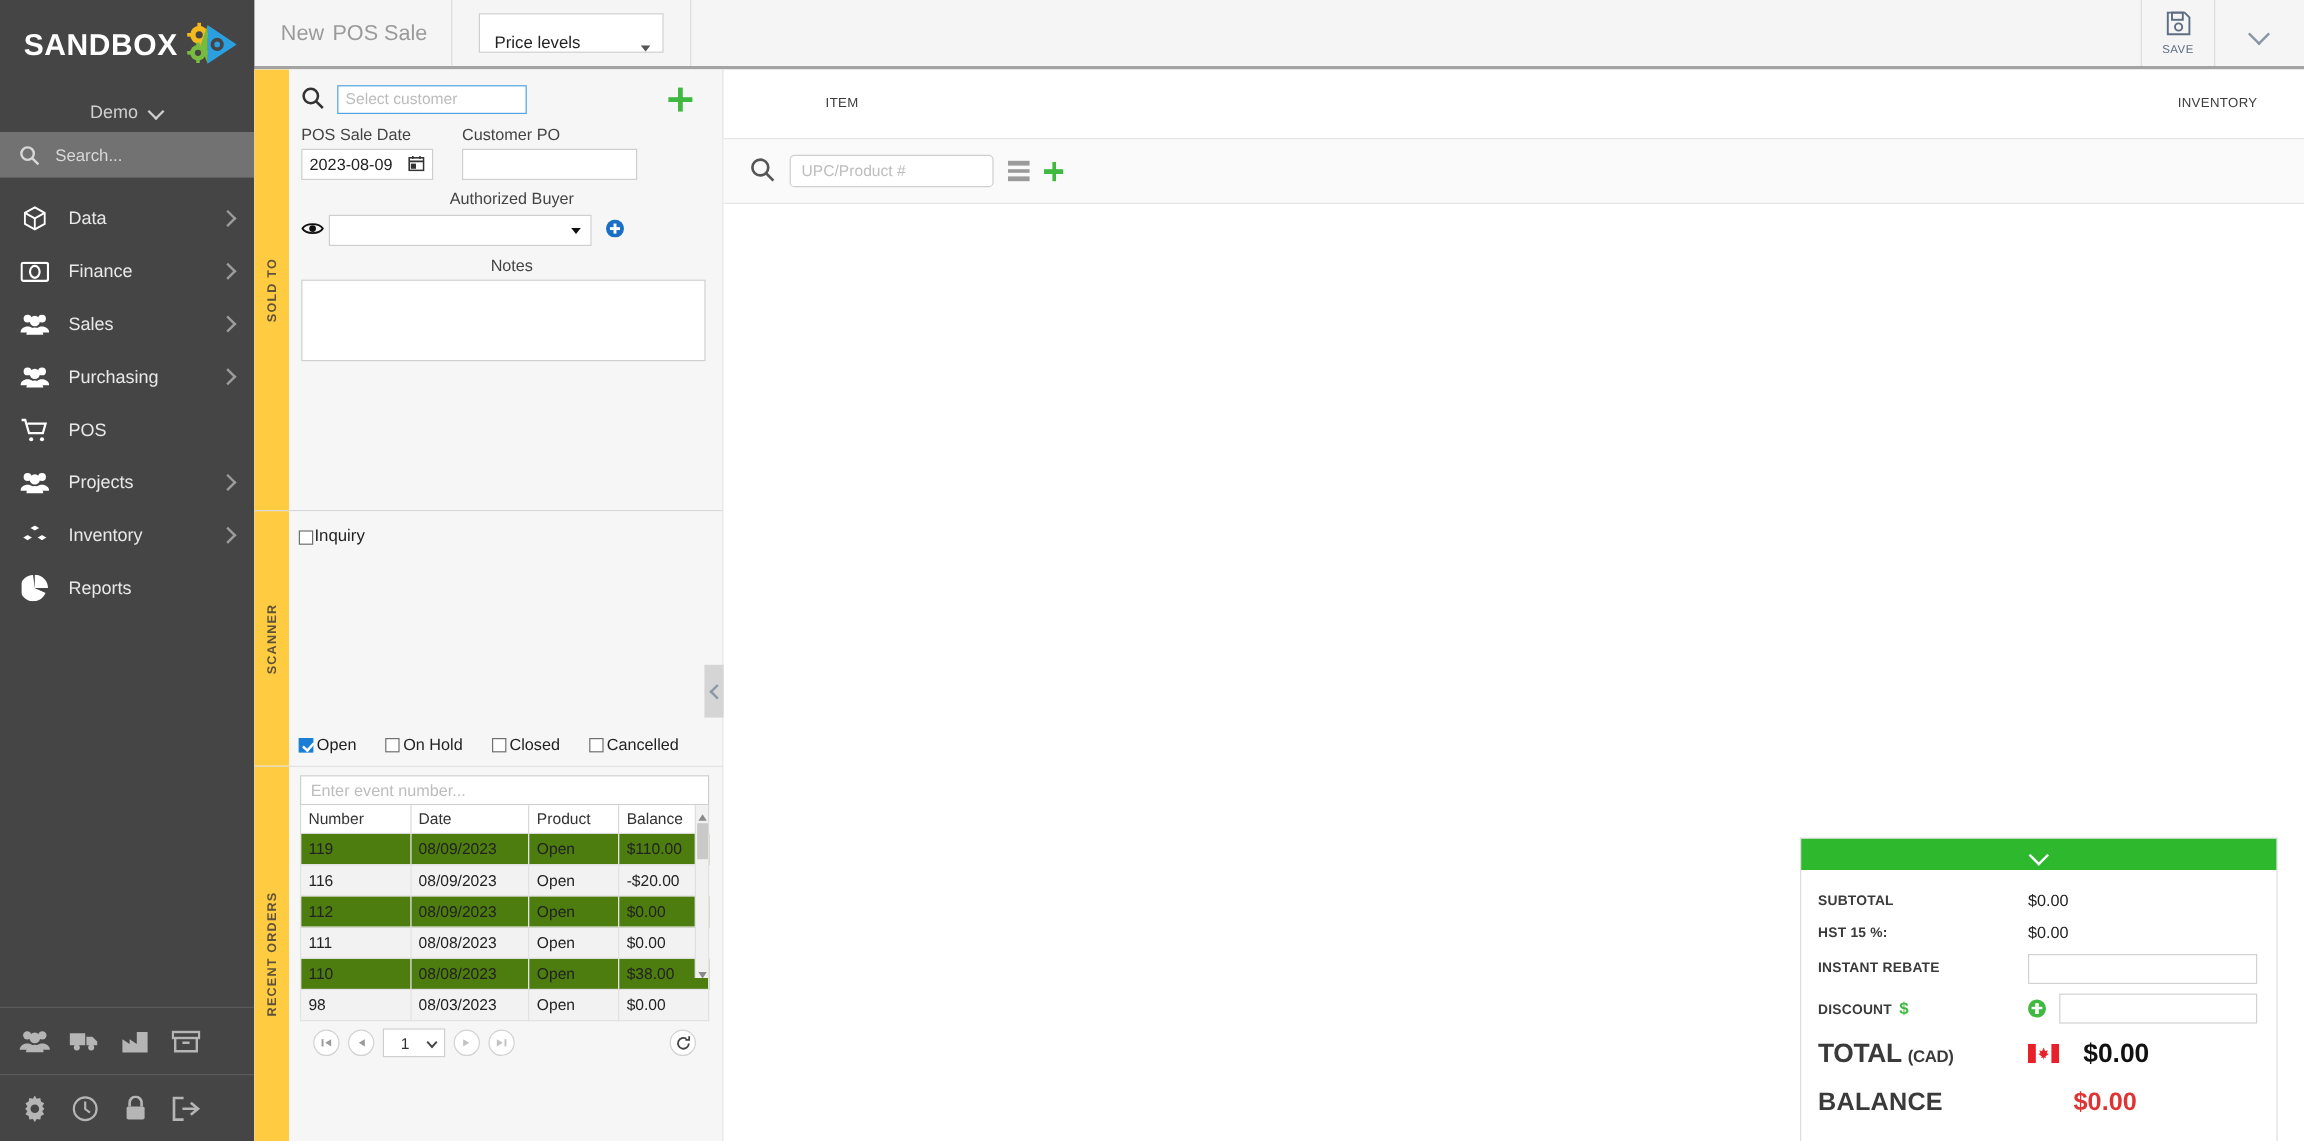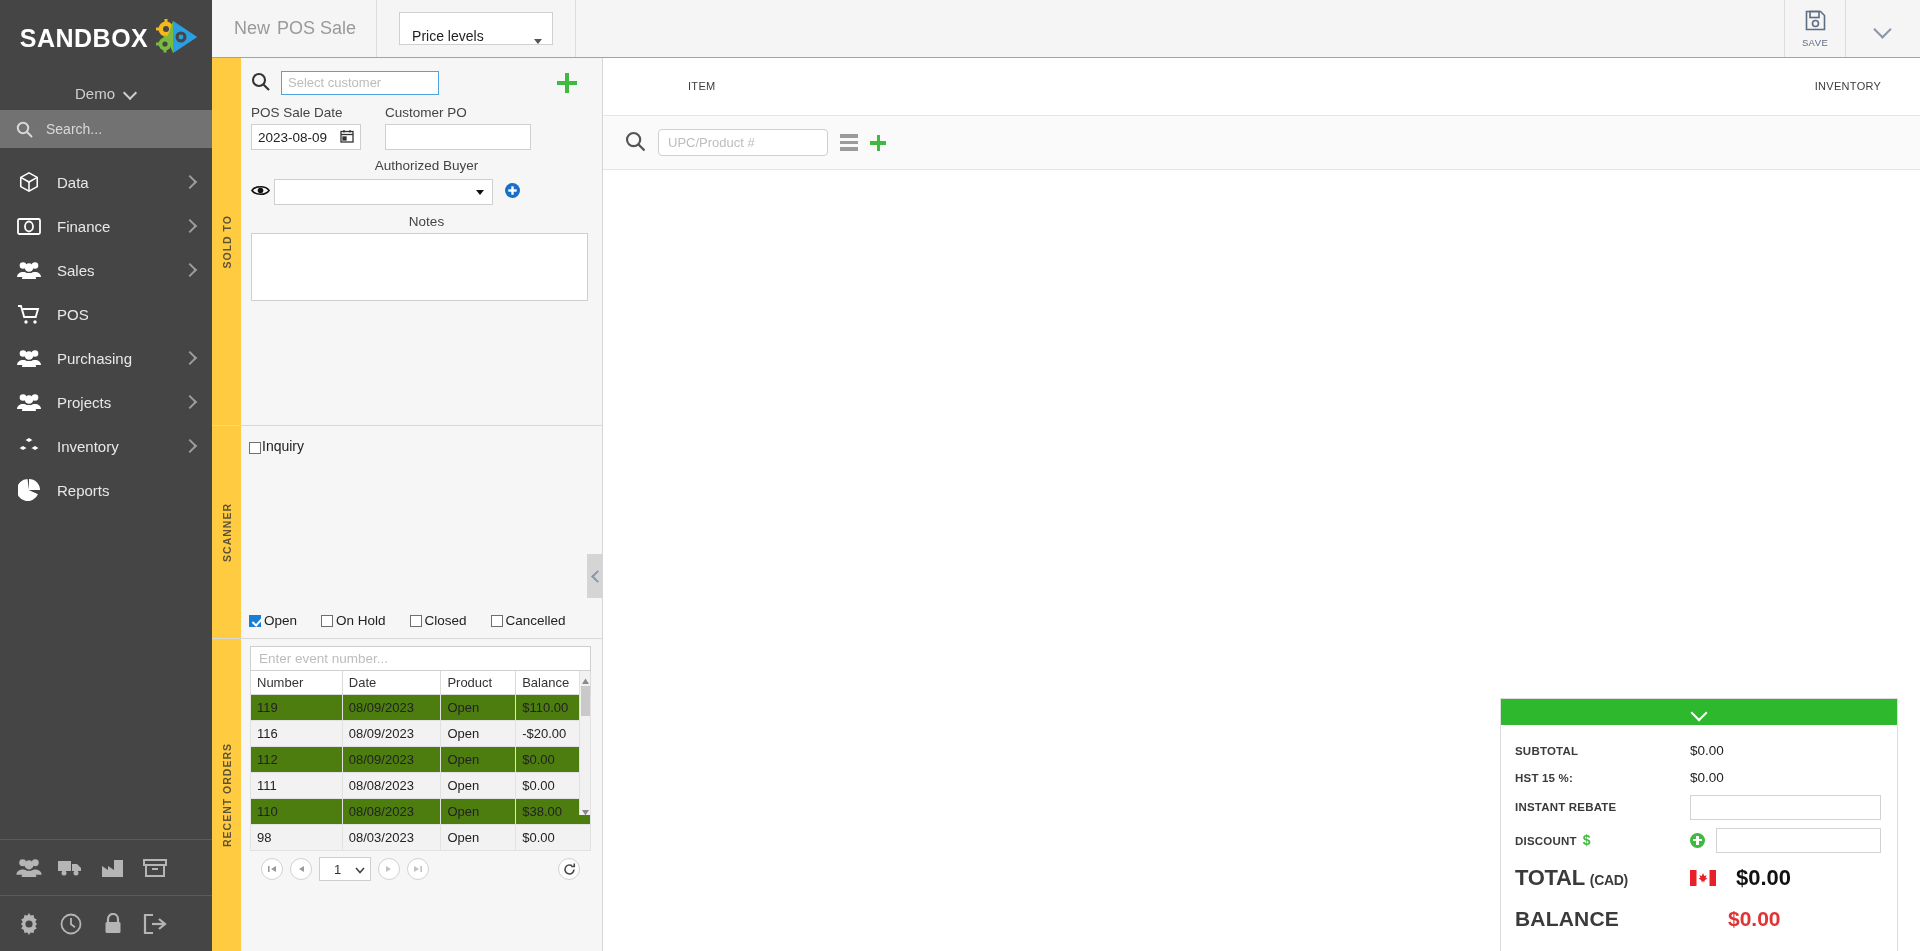--- a/index.html
+++ b/index.html
@@ -66,21 +66,21 @@
     height:56px; display:flex; align-items:center; padding:0 8px;
   }
   .side-bottom .titem{ width:42px; display:flex; align-items:center; justify-content:center; cursor:pointer;}
 
   
   .right { flex:1; display:flex; flex-direction:column; min-width:0; }
 
   
   .topbar {
     height:58px; min-height:58px; background:#f5f5f5;
-    border-bottom:1px solid #a3a3a3; display:flex; align-items:stretch;
+    border-bottom:3px solid #a3a3a3; display:flex; align-items:stretch;
   }
   .tb-title {
     display:flex; align-items:center; padding:0 20px 0 22px;
     color:#9a9a9a; font-size:18px; border-right:1px solid #dddddd;
   }
   .tb-title .w1{ margin-right:7px;}
   .tb-select-wrap {
     display:flex; align-items:center; padding:0 22px;
     border-right:1px solid #dddddd;
   }
@@ -349,42 +349,42 @@
               <path d="M12 17c0-3 2.8-5 6-5s6 2 6 5z"></path>
               <path d="M5 19c0-3.6 3.2-6 7-6s7 2.4 7 6z"></path>
             </svg>
         </span>
         <span class="nav-label">Sales</span>
         <span class="nav-chev"></span>
       </div>
 
       <div class="nav-item">
         <span class="nav-ico">
-          <svg width="24" height="21" viewBox="0 0 24 21" fill="none" stroke="#fff" stroke-width="1.9">
-              <path d="M1 2h3l3.2 11h11.5l2.3-8H6"></path>
-              <circle cx="9" cy="18" r="1.7" fill="#fff" stroke="none"></circle>
-              <circle cx="18" cy="18" r="1.7" fill="#fff" stroke="none"></circle>
-            </svg>
-        </span>
-        <span class="nav-label">POS</span>
-      </div>
-
-      <div class="nav-item">
-        <span class="nav-ico">
           <svg width="24" height="20" viewBox="0 0 24 20" fill="#fff">
               <circle cx="6" cy="5.5" r="3.3"></circle>
               <circle cx="18" cy="5.5" r="3.3"></circle>
               <circle cx="12" cy="7.5" r="4.3"></circle>
               <path d="M0 17c0-3 2.8-5 6-5s6 2 6 5z"></path>
               <path d="M12 17c0-3 2.8-5 6-5s6 2 6 5z"></path>
               <path d="M5 19c0-3.6 3.2-6 7-6s7 2.4 7 6z"></path>
             </svg>
         </span>
         <span class="nav-label">Purchasing</span>
         <span class="nav-chev"></span>
+      </div>
+
+      <div class="nav-item">
+        <span class="nav-ico">
+          <svg width="24" height="21" viewBox="0 0 24 21" fill="none" stroke="#fff" stroke-width="1.9">
+              <path d="M1 2h3l3.2 11h11.5l2.3-8H6"></path>
+              <circle cx="9" cy="18" r="1.7" fill="#fff" stroke="none"></circle>
+              <circle cx="18" cy="18" r="1.7" fill="#fff" stroke="none"></circle>
+            </svg>
+        </span>
+        <span class="nav-label">POS</span>
       </div>
 
       <div class="nav-item">
         <span class="nav-ico">
           <svg width="24" height="20" viewBox="0 0 24 20" fill="#fff">
               <circle cx="6" cy="5.5" r="3.3"></circle>
               <circle cx="18" cy="5.5" r="3.3"></circle>
               <circle cx="12" cy="7.5" r="4.3"></circle>
               <path d="M0 17c0-3 2.8-5 6-5s6 2 6 5z"></path>
               <path d="M12 17c0-3 2.8-5 6-5s6 2 6 5z"></path>

